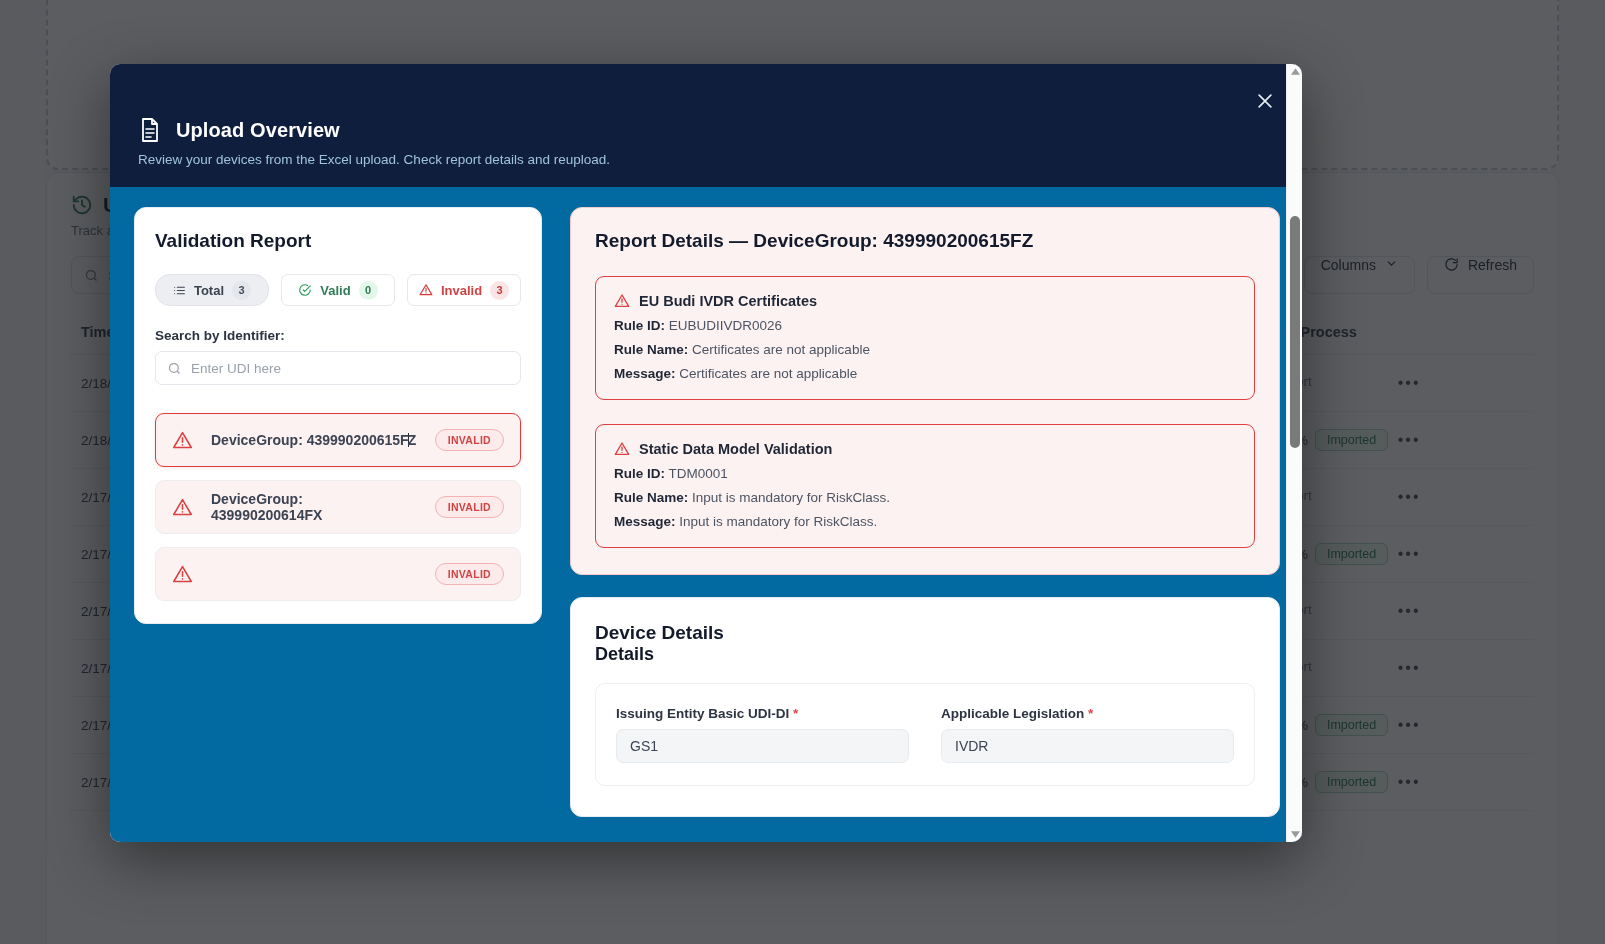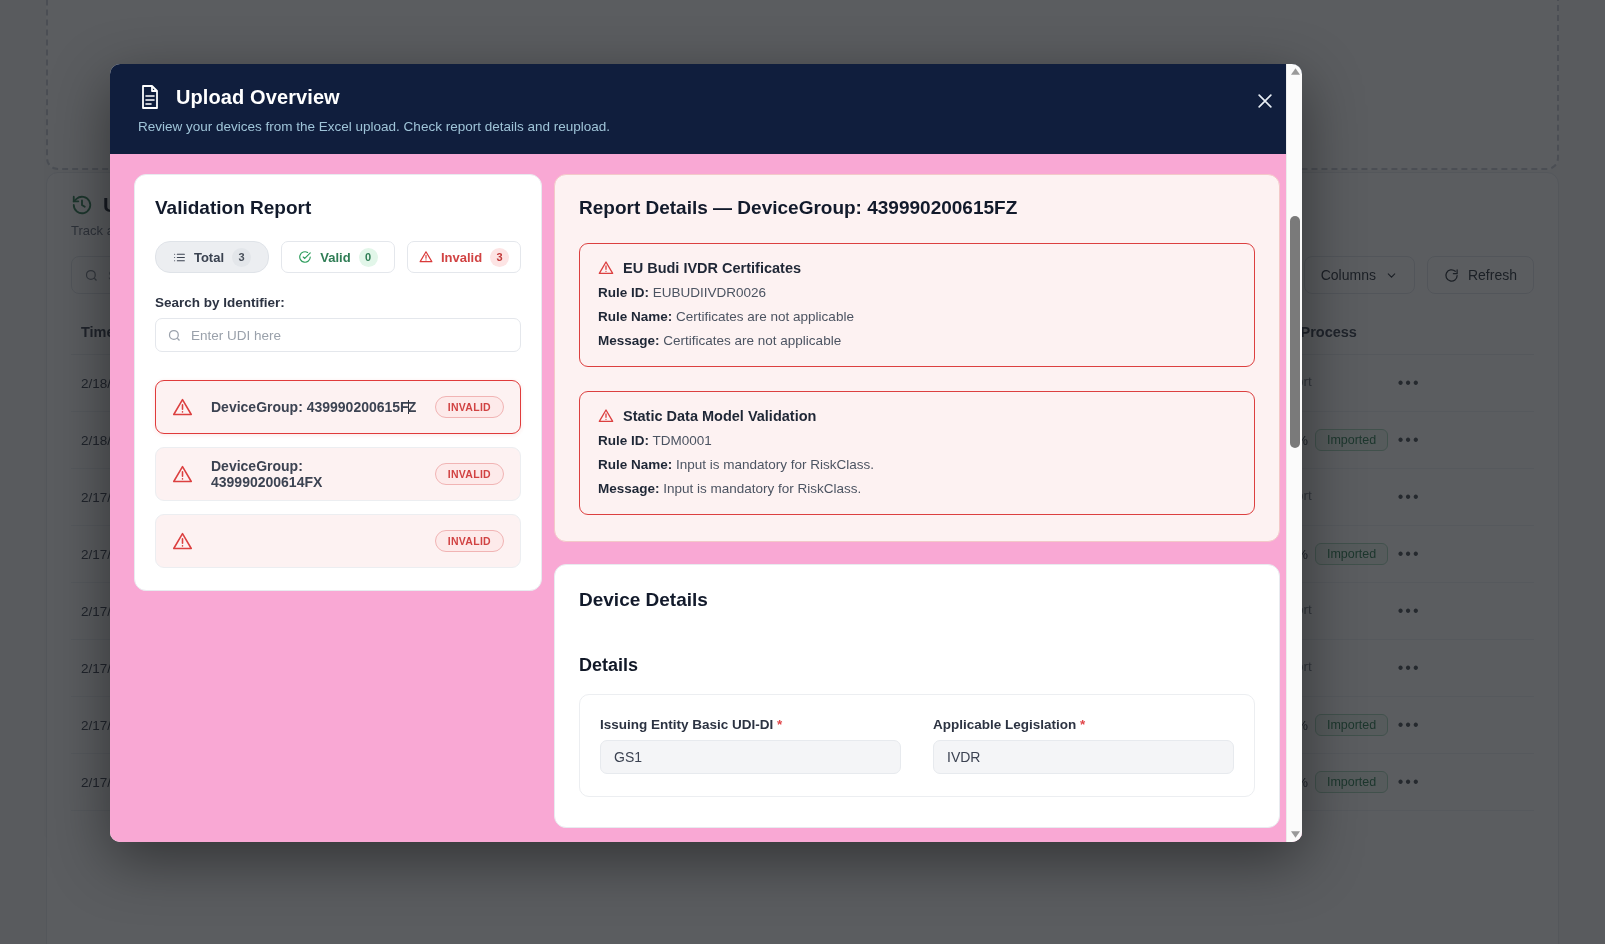--- a/index.html
+++ b/index.html
@@ -37,21 +37,21 @@
   .uc-sub{ font-size:13px; color:#6a7280; margin-top:6px;}
   .uc-toolbar{ display:flex; align-items:center; margin-top:18px; gap:12px;}
   .search-box{
     flex:0 0 430px; height:38px; border:1px solid #e1e5ea; border-radius:8px;
     display:flex; align-items:center; gap:9px; padding:0 12px; font-size:13.5px; color:#9aa1ab;
     background:#fff;
   }
   .tb-right{ margin-left:auto; display:flex; gap:12px; }
   .tb-btn{
     height:38px; border:1px solid #e1e5ea; border-radius:8px; background:#fff;
-    display:flex; align-items:center; gap:9px; padding:0 16px; font-size:14px; color:#2b323c;
+    display:flex; align-items:flex-start; gap:9px; padding:0 16px; font-size:14px; color:#2b323c;
   }
   table.grid{ width:100%; border-collapse:collapse; margin-top:16px; table-layout:fixed;}
   table.grid th{
     text-align:left; font-size:14.5px; color:#3a4250; font-weight:600;
     padding:14px 10px; border-bottom:1px solid #ebeef2; white-space:nowrap;
   }
   table.grid td{
     font-size:13.5px; color:#3a4250; padding:17px 10px;
     border-bottom:1px solid #eef1f4; white-space:nowrap;
   }
@@ -81,30 +81,30 @@
     position:absolute; left:110px; top:64px; width:1192px; height:778px;
     background:#fff; border-radius:10px; z-index:30;
     box-shadow:0 18px 60px rgba(0,0,0,.45);
     overflow:hidden;
     display:flex; flex-direction:column;
   }
   .modal-head{
     background:#101e3d; color:#fff; padding:20px 26px 20px 28px;
     position:relative; flex:0 0 auto;
   }
-  .mh-row{ display:flex; align-items:center; gap:14px; }
+  .mh-row{ display:flex; align-items:center; gap:14px;margin-top:33px; }
   .mh-title{ font-size:20px; font-weight:700; letter-spacing:.1px;}
   .mh-sub{ font-size:13.5px; color:#9fc4d8; margin-top:9px;}
   .mh-close{
     position:absolute; right:24px; top:24px; width:26px; height:26px;
     color:#e8eef5; cursor:pointer; display:flex; align-items:center; justify-content:center;
   }
   .modal-body{
-    flex:1 1 auto; display:flex; gap:12px; padding:20px 22px 0 24px;
-    overflow:hidden; background:#f9a8d4;
+    flex:1 1 auto; display:flex; gap:28px; padding:20px 22px 0 24px;
+    overflow:hidden; background:#0369a1;
   }
 
   .panel{
     background:#fff; border:1px solid #e8ebef; border-radius:12px;
   }
   .left-panel{
     flex:0 0 408px; padding:22px 20px; align-self:flex-start;
     max-height:670px;
   }
   .lp-title{ font-size:19px; font-weight:700; color:#121a2b; }
@@ -155,21 +155,21 @@
     margin-top:24px; border:1.3px solid #dc4040; border-radius:9px;
     background:#fdf2f2; padding:16px 18px 18px 18px;
   }
   .rule-head{ display:flex; align-items:center; gap:9px; font-size:14.5px; font-weight:700; color:#1f2736;}
   .rule-line{ font-size:13.5px; color:#4c5462; margin-top:9px;}
   .rule-line b{ color:#1f2736; }
   .rule-line:first-of-type{ margin-top:15px; }
 
   .device-panel{ padding:24px 24px 30px 24px; }
   .dp-title{ font-size:19px; font-weight:700; color:#121a2b; }
-  .dp-sub{ font-size:18px; font-weight:700; color:#111827; margin-top:44px;}
+  .dp-sub{ font-size:18px; font-weight:700; color:#111827; }
   .form-box{
     margin-top:18px; border:1px solid #eceef1; border-radius:10px; padding:22px 20px;
     display:grid; grid-template-columns:1fr 1fr; gap:16px 32px;
   }
   .f-label{ font-size:13.5px; font-weight:600; color:#2c3342; }
   .f-label .req{ color:#e1474b; }
   .f-input{
     margin-top:8px; height:34px; border:1px solid #e7eaee; border-radius:7px;
     background:#f4f5f7; display:flex; align-items:center; padding:0 13px;
     font-size:14px; color:#3c4352;

